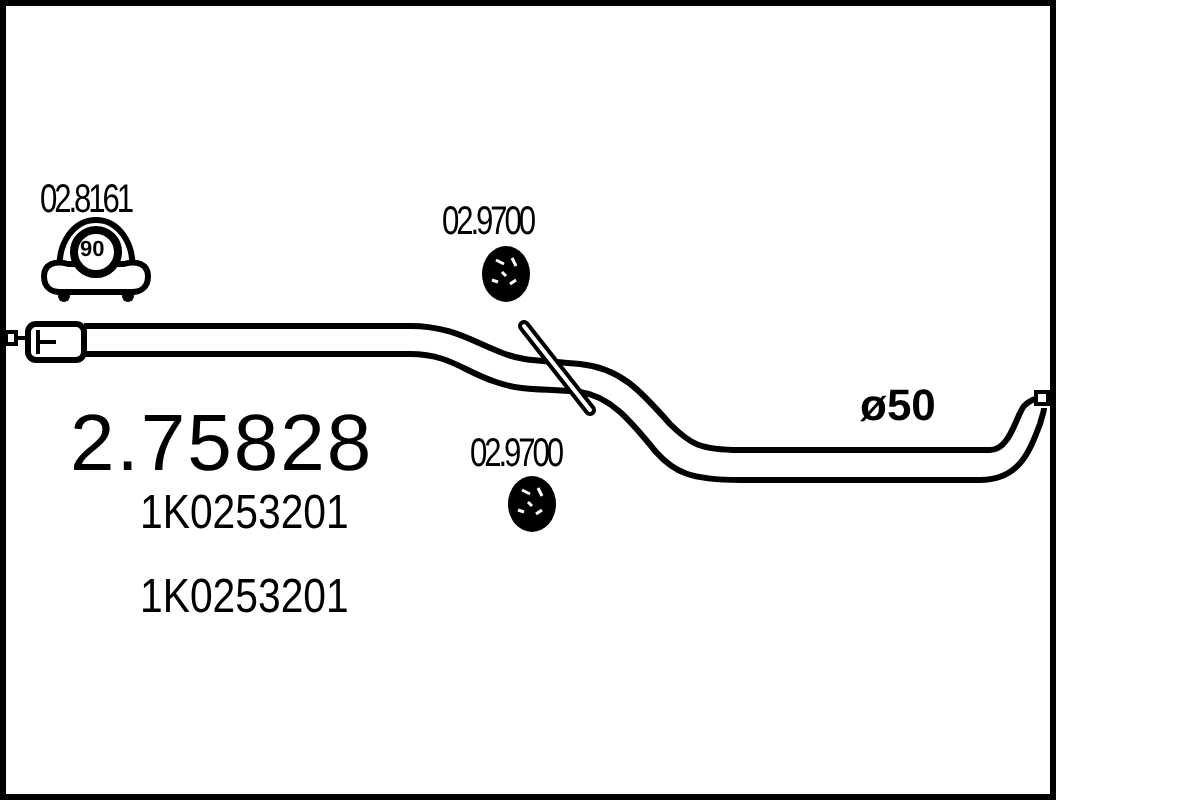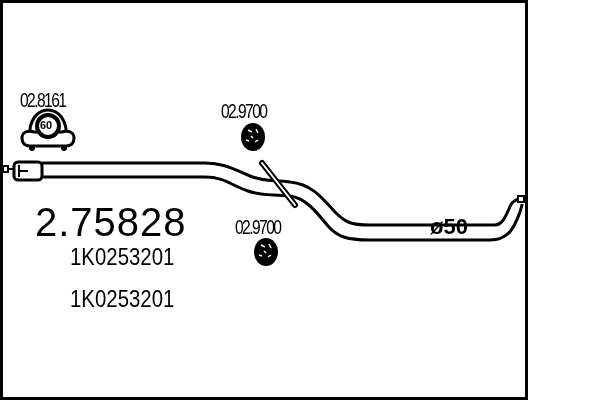--- a/index.html
+++ b/index.html
@@ -48,21 +48,21 @@
     <path d="M248,130 l4,2 M256,129 l2,4 M246,140 l3,1 M255,142 l3,-2 M251,136 l2,2" stroke="#fff" stroke-width="1.5"></path>
   </g>
 
   <g>
     <ellipse cx="266" cy="252" rx="12" ry="14" fill="#000"></ellipse>
     <path d="M261,245 l4,2 M269,244 l2,4 M259,255 l3,1 M268,257 l3,-2 M264,251 l2,2" stroke="#fff" stroke-width="1.5"></path>
   </g>
 </svg>
 
 <div class="lbl part-code" style="left:20px; top:90px;">02.8161</div>
-<div class="lbl" style="left:40px; top:120px; font-size:11px; font-weight:bold;">60</div>
+<div class="lbl" style="left:40px; top:120px; font-size:11px; font-weight:bold;">90</div>
 <div class="lbl part-code" style="left:221px; top:101px;">02.9700</div>
 <div class="lbl part-code" style="left:235px; top:217px;">02.9700</div>
 
 <div class="lbl main-no" style="left:35px; top:202px;">2.75828</div>
 <div class="lbl oem" style="left:70px; top:245px;">1K0253201</div>
 <div class="lbl oem" style="left:70px; top:287px;">1K0253201</div>
 
-<div class="lbl dia" style="left:430px; top:192px;margin-top:24px;">ø50</div>
+<div class="lbl dia" style="left:430px; top:192px;">ø50</div>
 
 </body></html>

